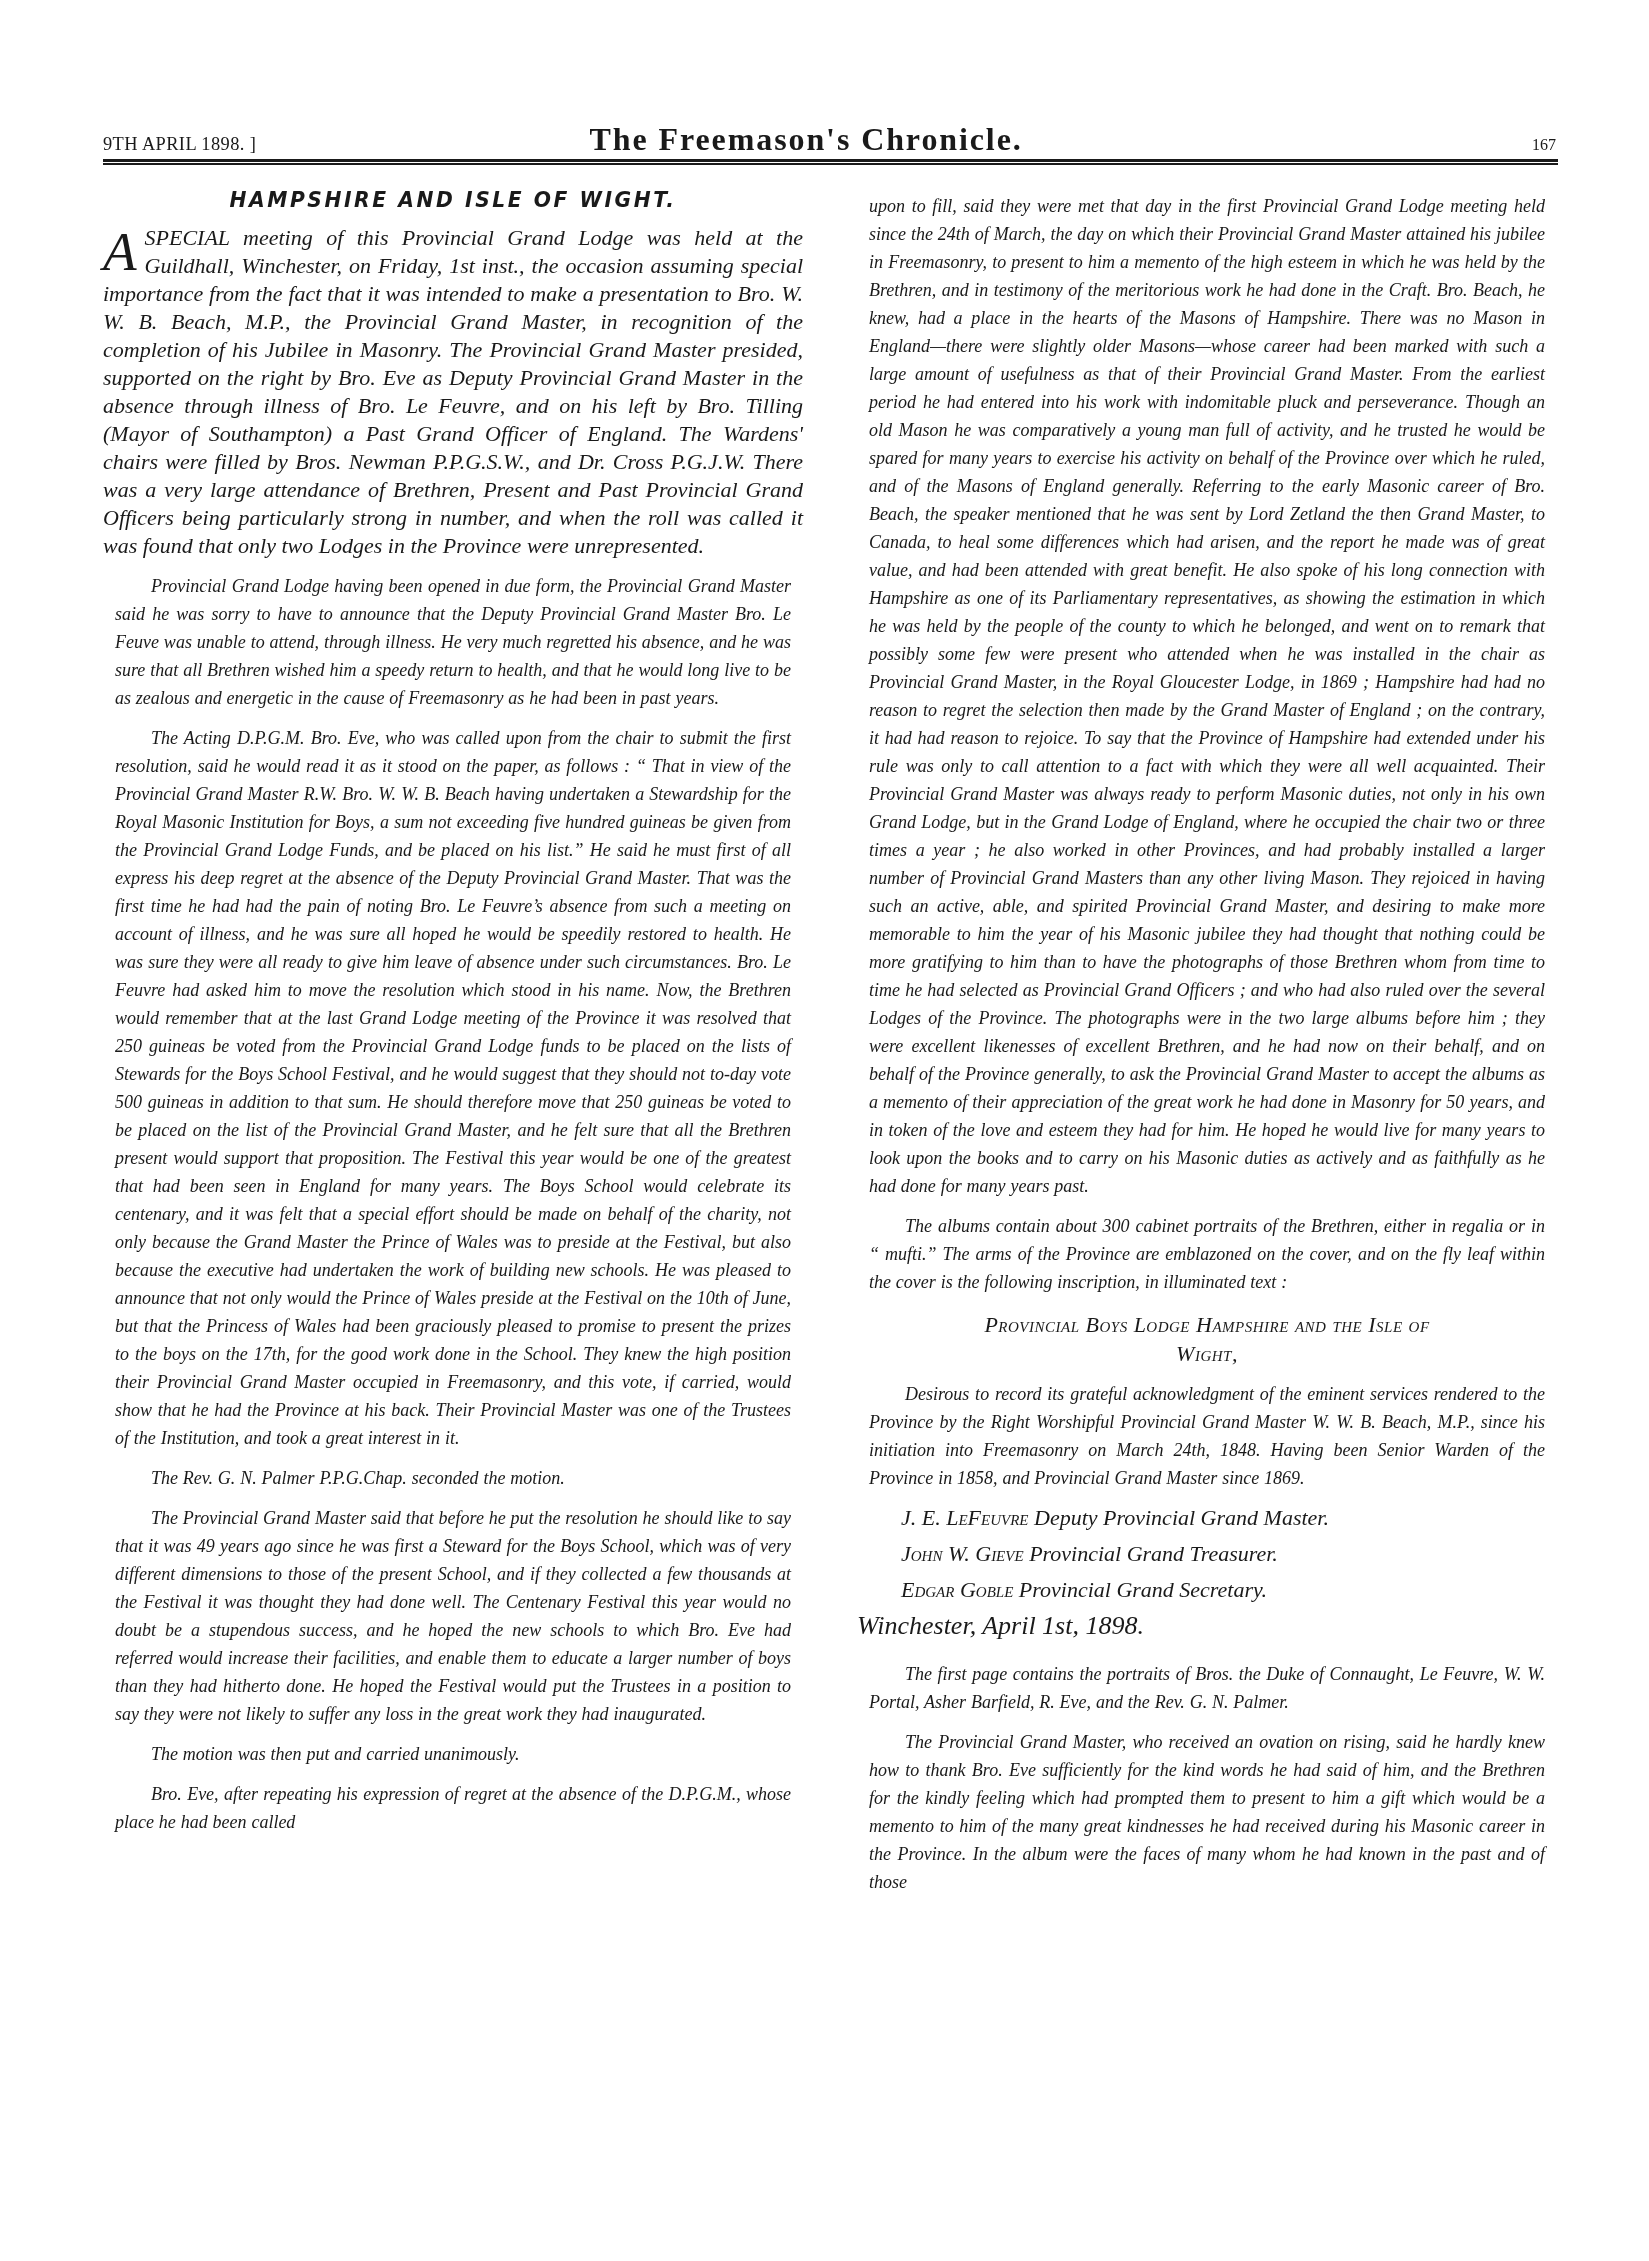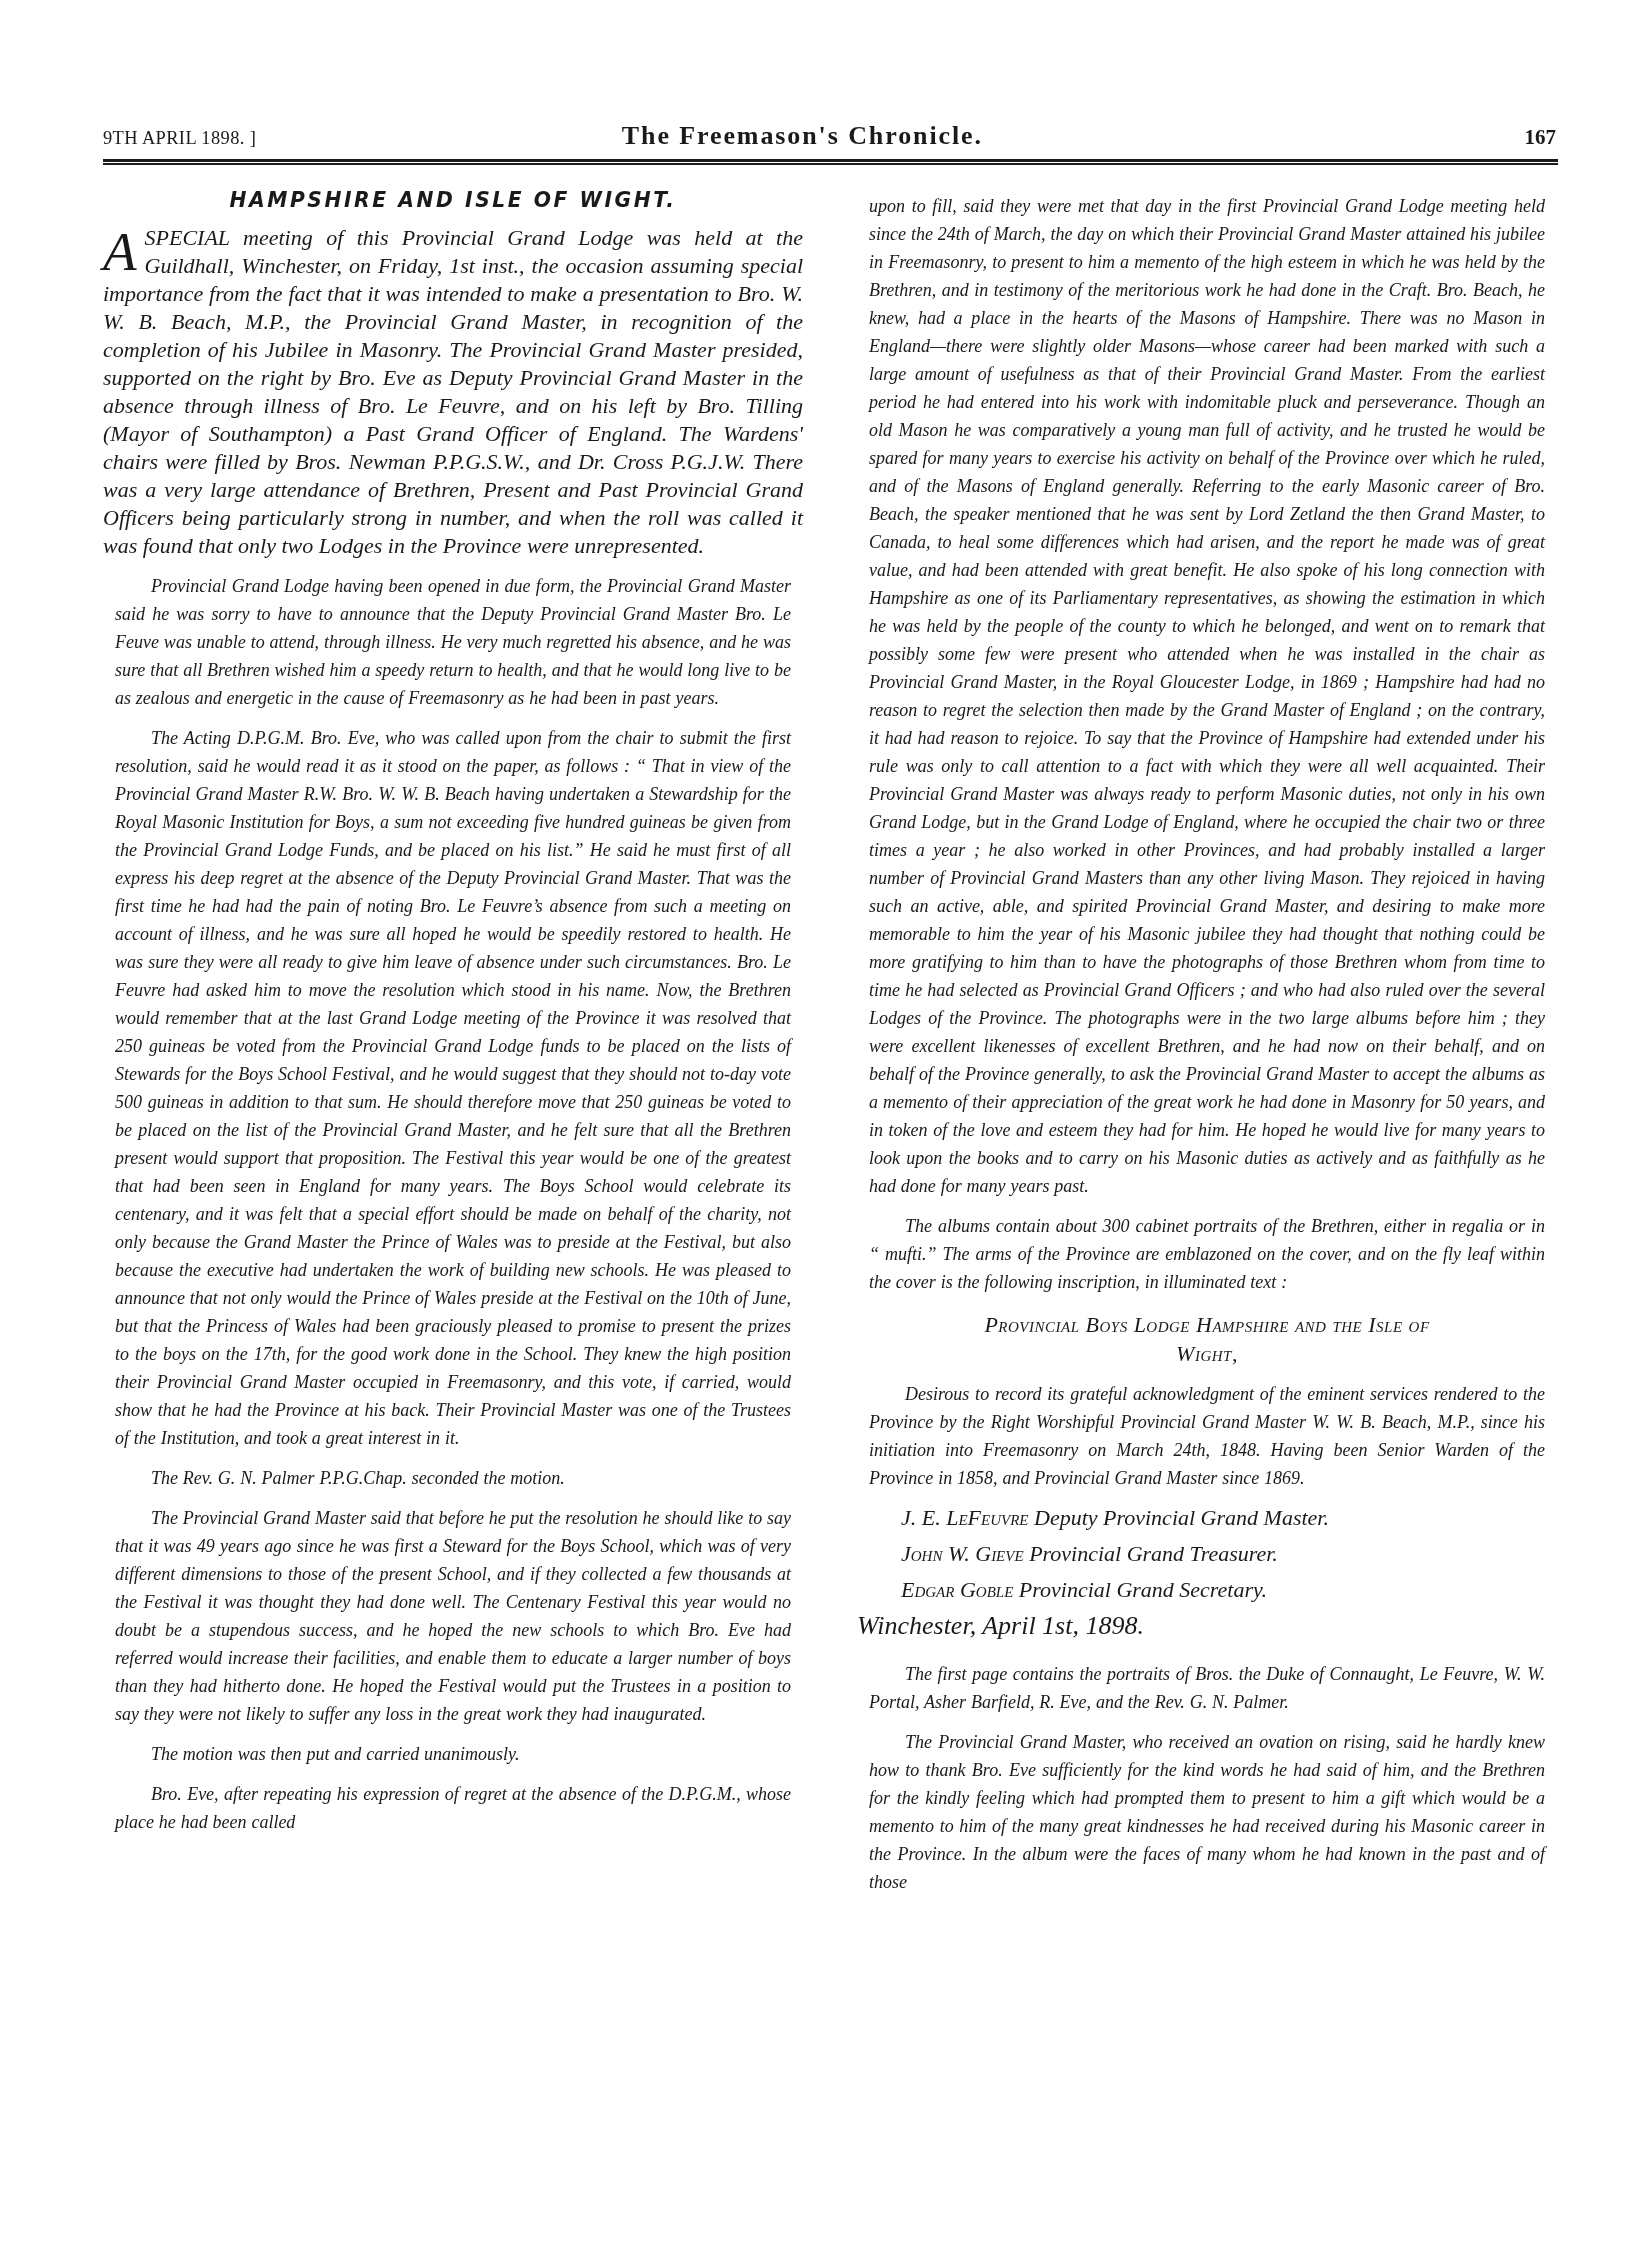--- a/index.html
+++ b/index.html
@@ -35,32 +35,32 @@
     align-items: baseline;
     justify-content: space-between;
   }
   .masthead-date {
     font-size: 18.4px;
     font-variant: small-caps;
     letter-spacing: 0.4px;
     white-space: nowrap;
   }
   .masthead-title {
-    font-size: 26px;
+    font-size: 32px;
     font-weight: bold;
     letter-spacing: 1.9px;
     white-space: nowrap;
     flex: 0 0 auto;
     margin-left: 21px;
     margin-right: 35px;
     transform: translateX(-81px);
   }
   .masthead-folio {
-    font-size: 21px;
-    font-weight: bold;
+    font-size: 16px;
+    font-weight: normal;
     white-space: nowrap;
   }
 
   .rule-double {
     position: absolute;
     left: 103px;
     top: 159px;
     width: 1455px;
     height: 6.1px;
   }

